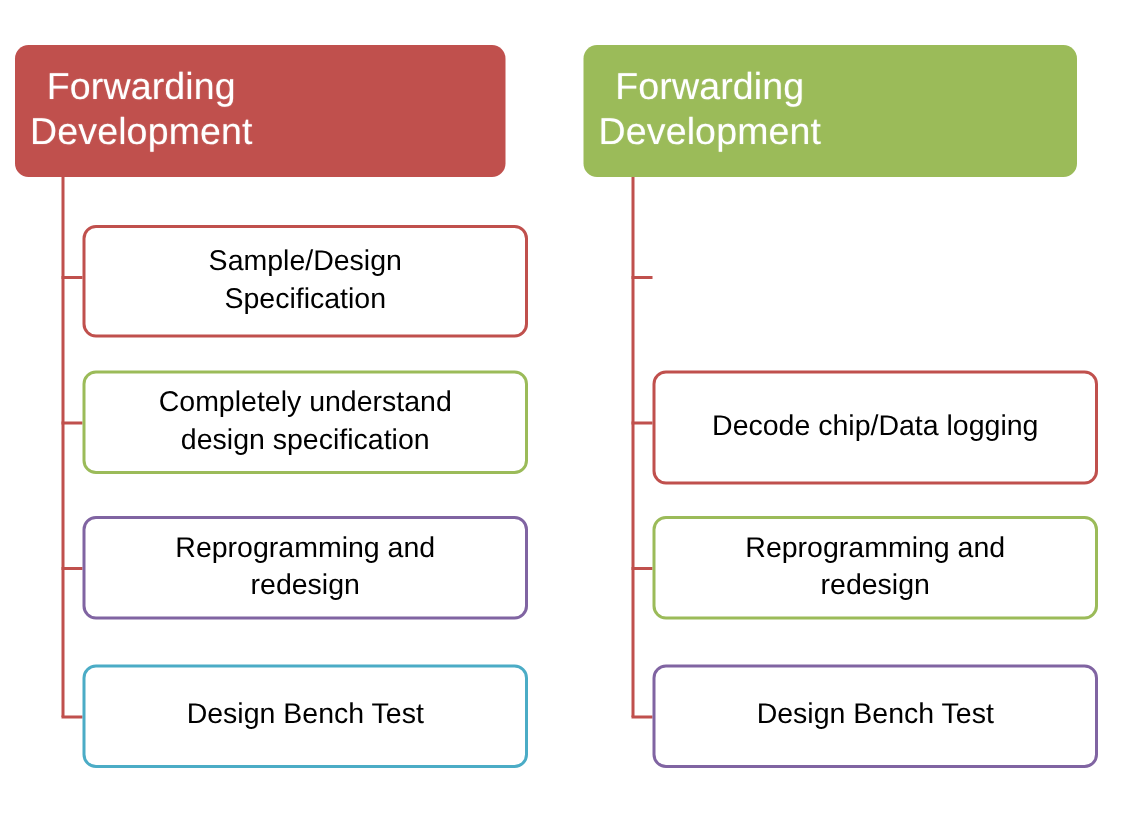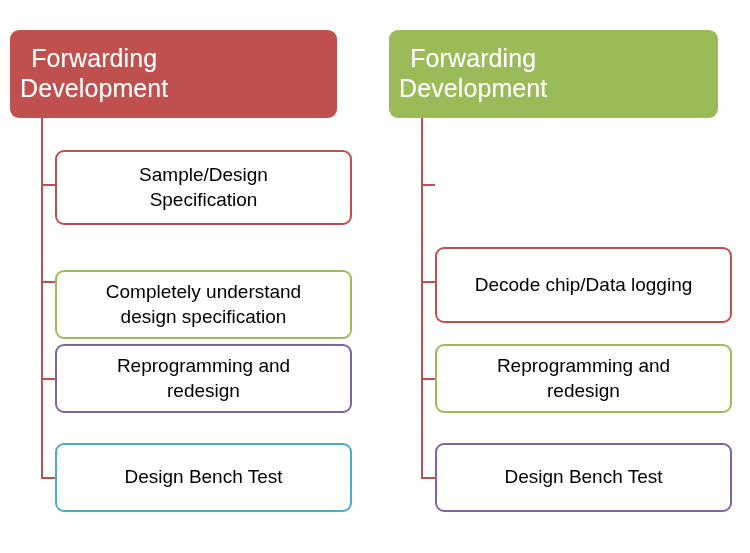--- a/index.html
+++ b/index.html
@@ -97,21 +97,21 @@
       </div>
     </div>
 
     <div class="child-node" style="left:55px; top:150px; width:297px; height:75px; border-color:#C0504D;">
       <div>
         <span>Sample/Design</span><br>
         <span>Specification</span>
       </div>
     </div>
 
-    <div class="child-node" style="left:55px; top:247px; width:297px; height:69px; border-color:#9BBB59;margin-top:23px;">
+    <div class="child-node" style="left:55px; top:247px; width:297px; height:69px; border-color:#9BBB59;">
       <div>
         <span>Completely understand</span><br>
         <span>design specification</span>
       </div>
     </div>
 
     <div class="child-node" style="left:55px; top:344px; width:297px; height:69px; border-color:#8064A2;">
       <div>
         <span>Reprogramming and</span><br>
         <span>redesign</span>

